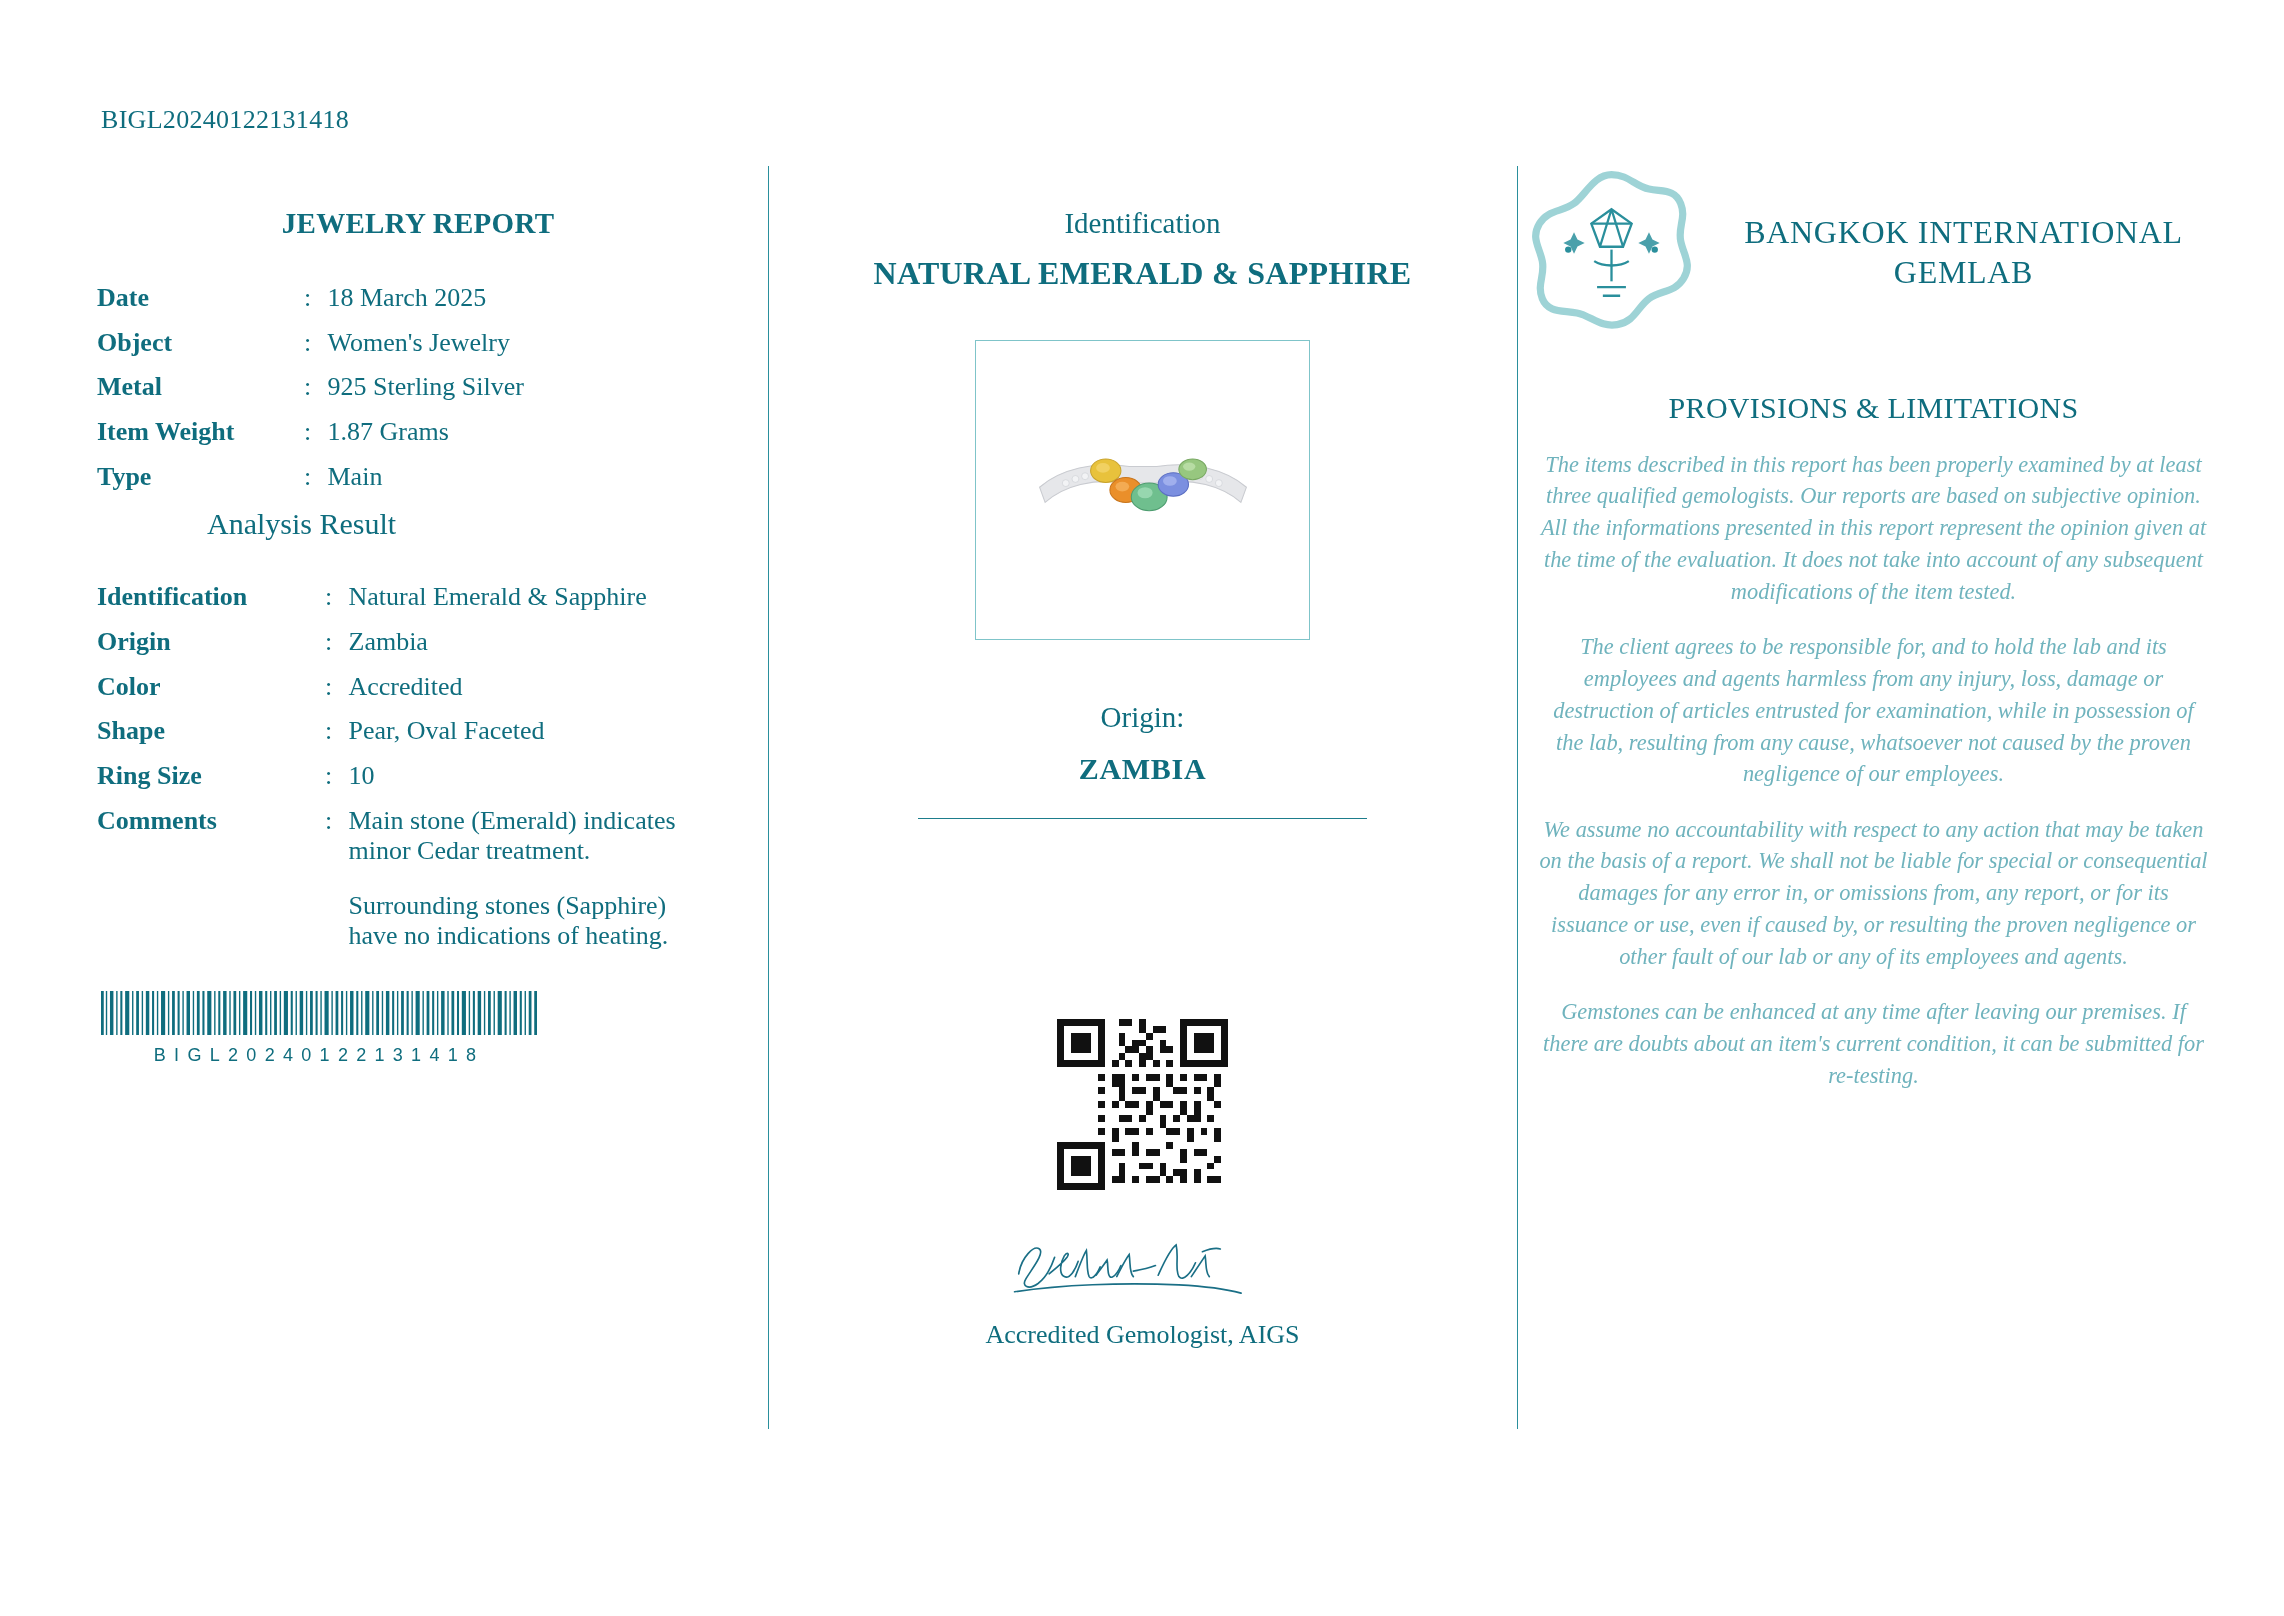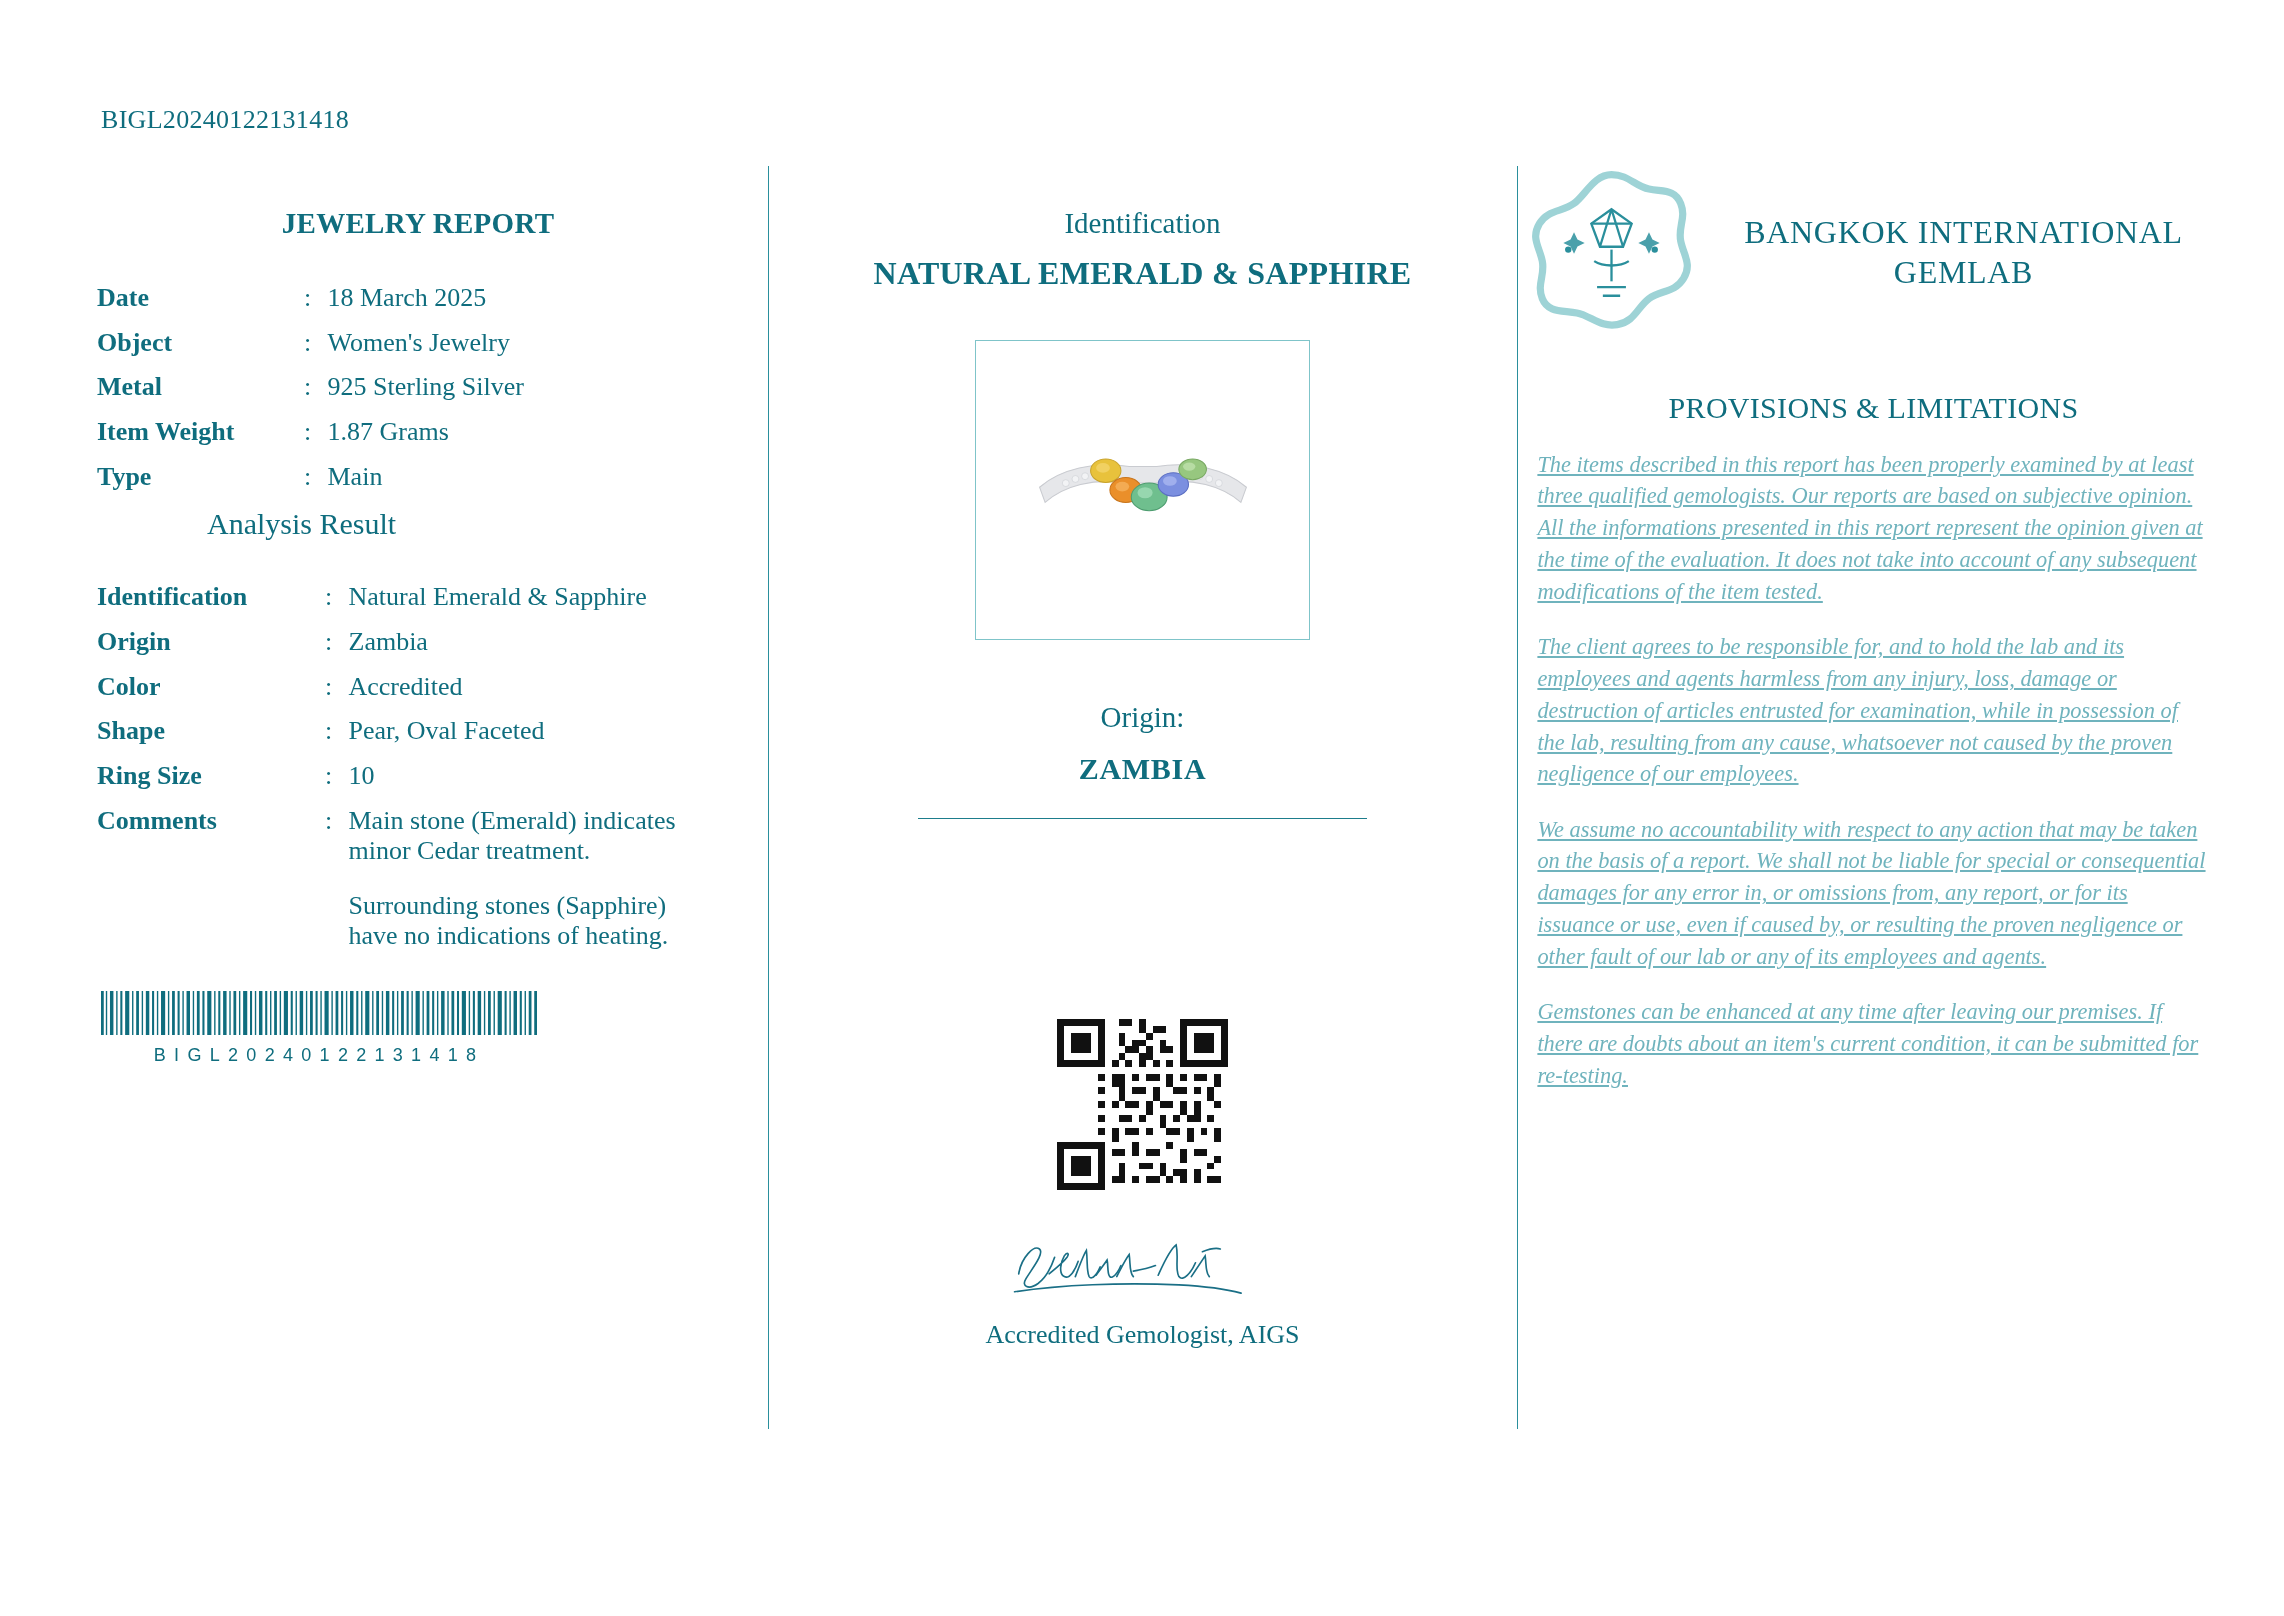--- a/index.html
+++ b/index.html
@@ -204,26 +204,26 @@
   }
   .prov-title {
     margin-top: 52px;
     text-align: center;
     font-size: 30px;
     letter-spacing: 0.3px;
     color: #0f6d7e;
   }
   .prov-body {
     margin-top: 23.5px;
+    text-align: center;
     font-style: italic;
     font-size: 22.4px;
     line-height: 1.42;
     color: #6fb3bd;
     padding: 0 12.4px;
-    text-decoration: underline;
   }
   .prov-body p {
     margin: 0 0 23.5px 0;
   }
   .prov-body p:last-child { margin-bottom: 0; }
 </style>
 </head>
 <body>
 
 <div class="page">

